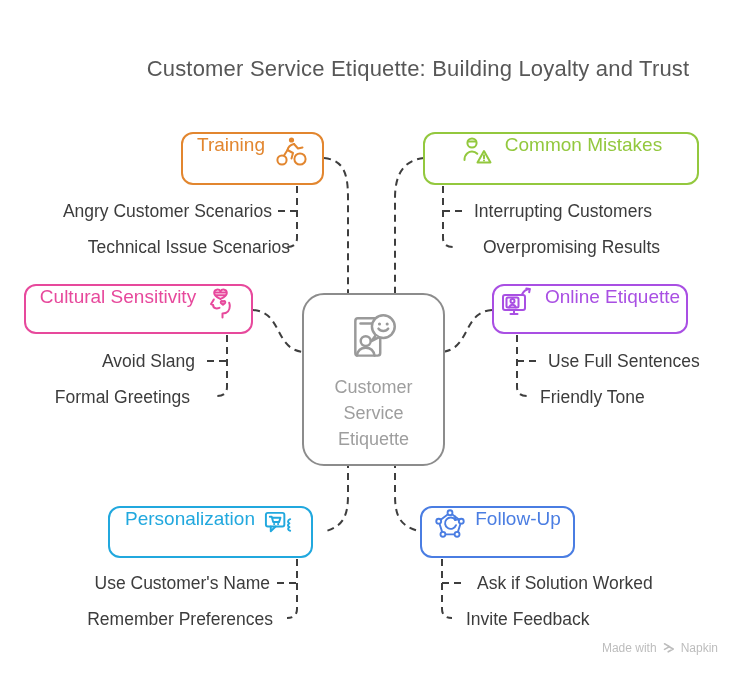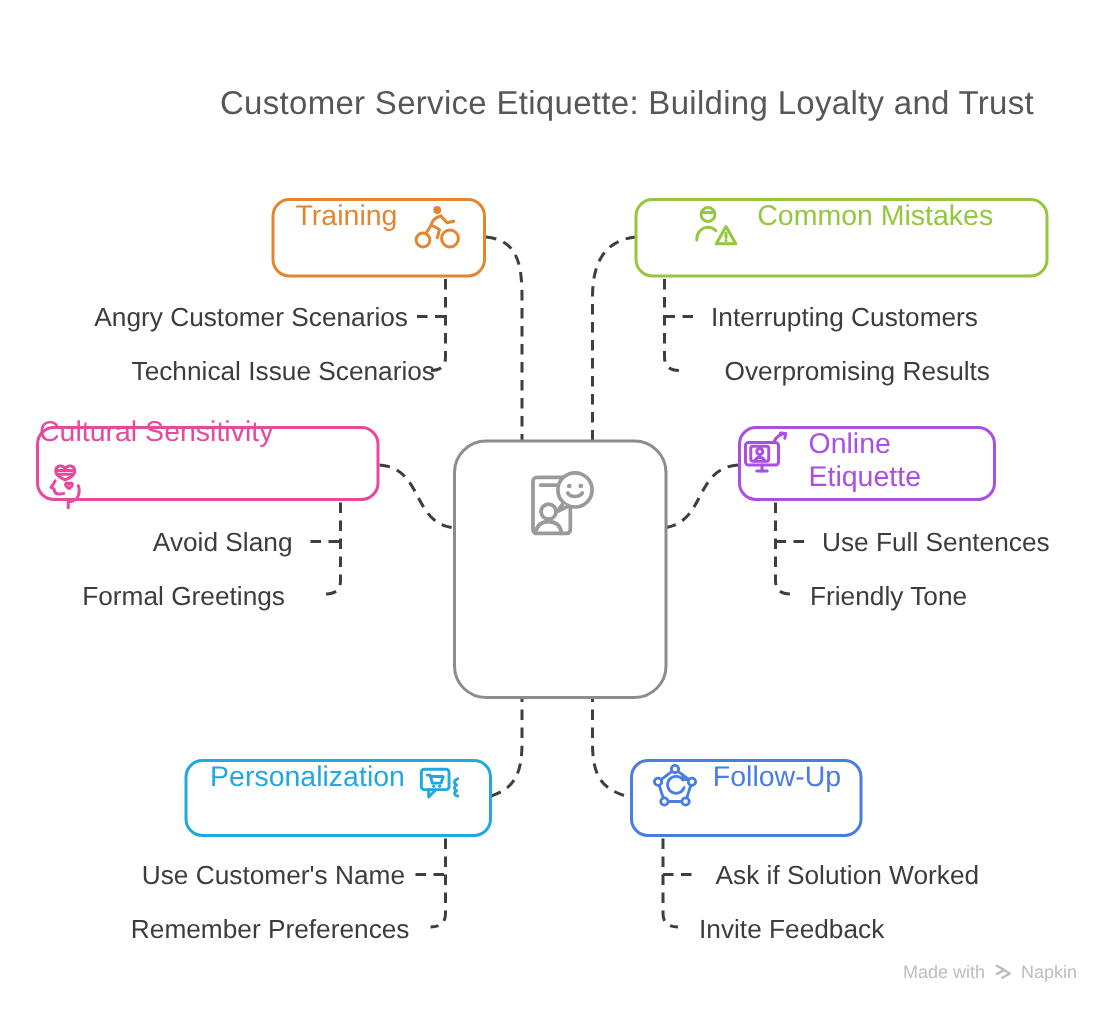--- a/index.html
+++ b/index.html
@@ -12,23 +12,23 @@
   .connectors path { stroke:var(--connector); stroke-width:2; fill:none; stroke-dasharray:7 5; }
 
   .node { position:absolute; display:flex; align-items:flex-start; justify-content:center;
           border:2px solid var(--c); border-radius:12px; background:#fff; color:var(--c);
           font-size:19px; font-weight:400; box-sizing:border-box; }
   .node .nicon { display:flex; align-items:center; }
   .node .nicon svg { display:block; }
 
   .n-training        { left:181px; top:132px; width:143px; height:53px; gap:9px; }
   .n-common          { left:423px; top:132px; width:276px; height:53px; gap:11px; }
-  .n-cultural        { left:24px;  top:284px; width:229px; height:50px; gap:7px;flex-direction:column; }
-  .n-online          { left:492px; top:284px; width:172px; height:50px; gap:11px; }
-  .n-personalization { left:123px; top:506px; width:205px; height:52px; gap:8px; }
+  .n-cultural        { left:24px;  top:284px; width:229px; height:50px; gap:7px; }
+  .n-online          { left:492px; top:284px; width:196px; height:50px; gap:11px; }
+  .n-personalization { left:108px; top:506px; width:205px; height:52px; gap:8px; }
   .n-followup        { left:420px; top:506px; width:155px; height:52px; gap:9px; }
 
   .item { position:absolute; font-size:17.5px; color:var(--item-color); white-space:nowrap; }
   .i-angry    { right:472px; top:201px; } .i-tech     { right:454px; top:237px; }
   .i-inter    { left:474px;  top:201px; } .i-over     { left:483px;  top:237px; }
   .i-slang    { right:549px; top:351px; } .i-formal   { right:554px; top:387px; }
   .i-full     { left:548px;  top:351px; } .i-tone     { left:540px;  top:387px; }
   .i-name     { right:474px; top:573px; } .i-remember { right:471px; top:609px; }
   .i-ask      { left:477px;  top:573px; } .i-invite   { left:466px;  top:609px; }
 
@@ -169,20 +169,21 @@
         <path d="M19 13 H30"></path>
         <circle cx="41" cy="16" r="11" fill="#fff"></circle>
         <path d="M33.5 24.5 L29.5 30 L36.5 26.5" fill="#fff"></path>
         <circle cx="37.3" cy="13.5" r="1.5" fill="currentColor" stroke="none"></circle>
         <circle cx="44.7" cy="13.5" r="1.5" fill="currentColor" stroke="none"></circle>
         <path d="M36.3 18 C38.3 21 43.7 21 45.7 18"></path>
         <circle cx="24" cy="30" r="4.8"></circle>
         <path d="M15.5 44 C16.5 37.8 20.2 36.4 24 36.4 C27.8 36.4 31.5 37.8 32.5 44"></path>
       </svg>
     </span>
+    <div class="center-label">Customer Service Etiquette</div>
   </div>
 
   <div class="item i-angry">Angry Customer Scenarios</div>
   <div class="item i-tech">Technical Issue Scenarios</div>
   <div class="item i-inter">Interrupting Customers</div>
   <div class="item i-over">Overpromising Results</div>
   <div class="item i-slang">Avoid Slang</div>
   <div class="item i-full">Use Full Sentences</div>
   <div class="item i-formal">Formal Greetings</div>
   <div class="item i-tone">Friendly Tone</div>

